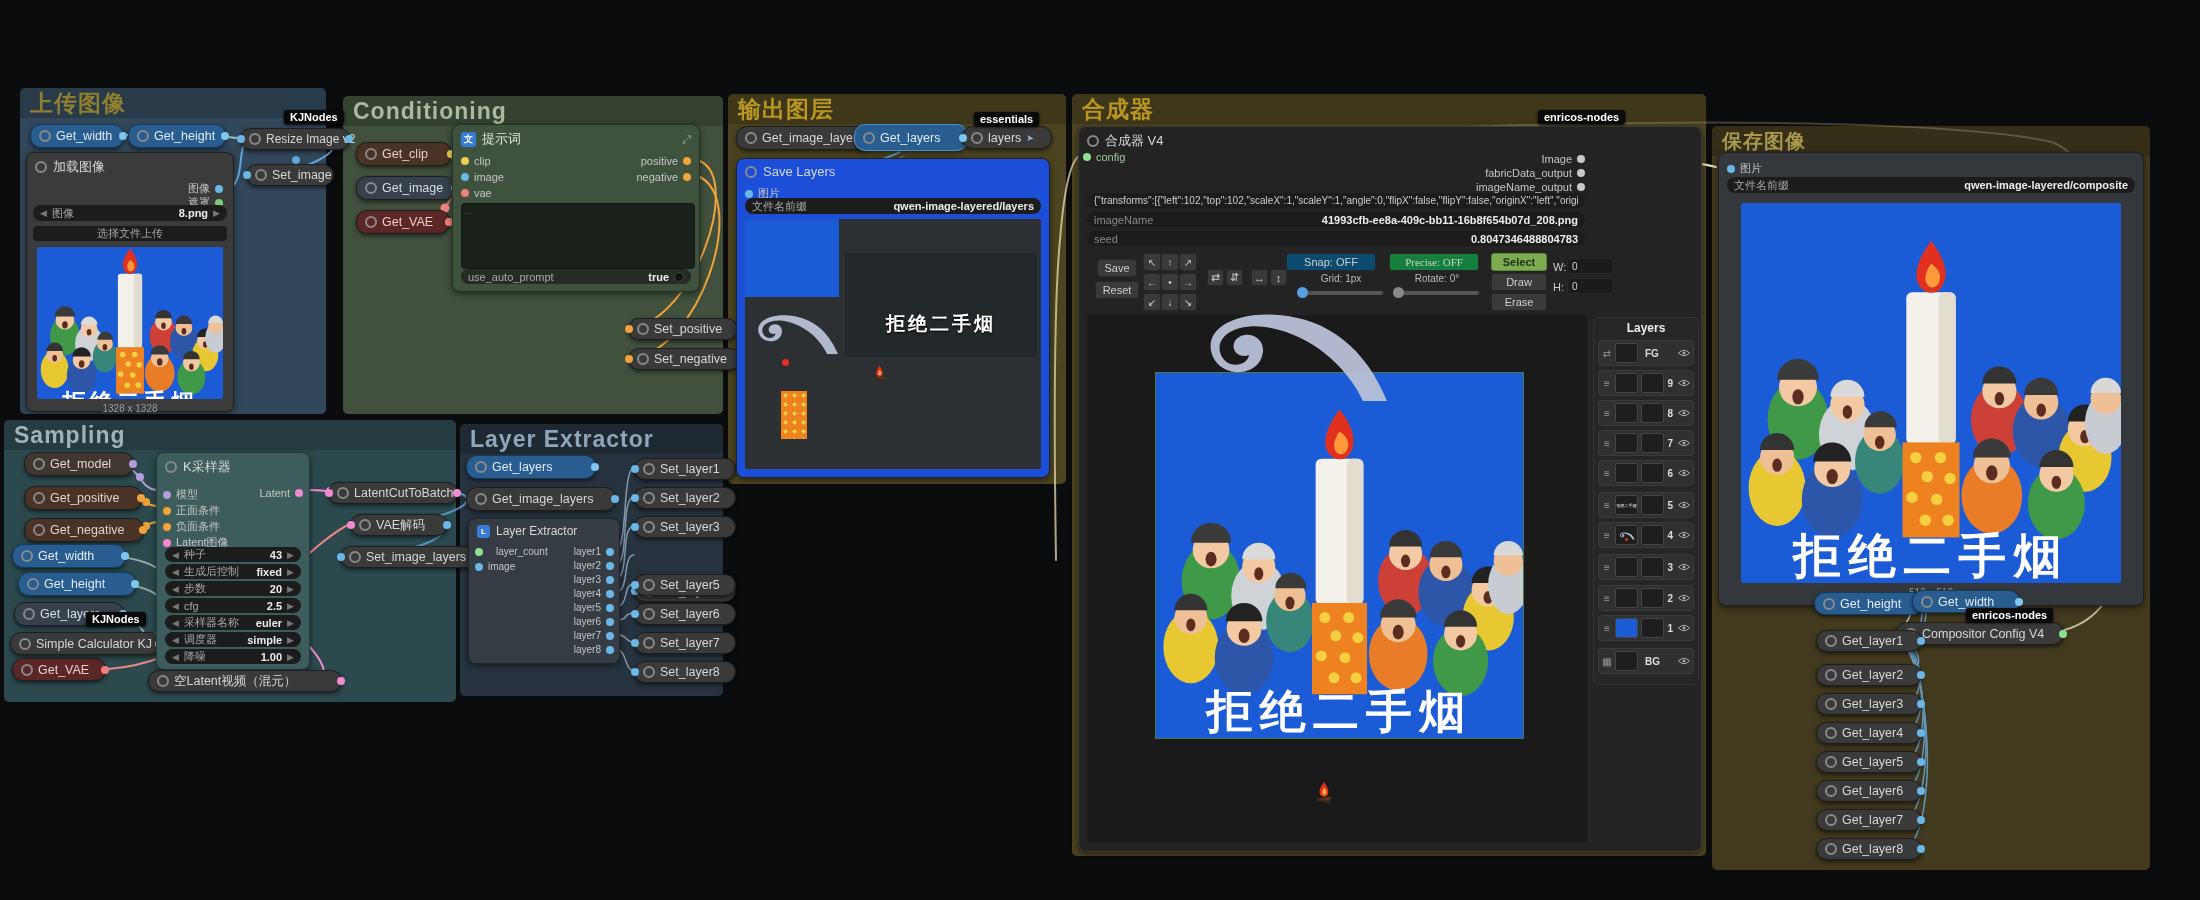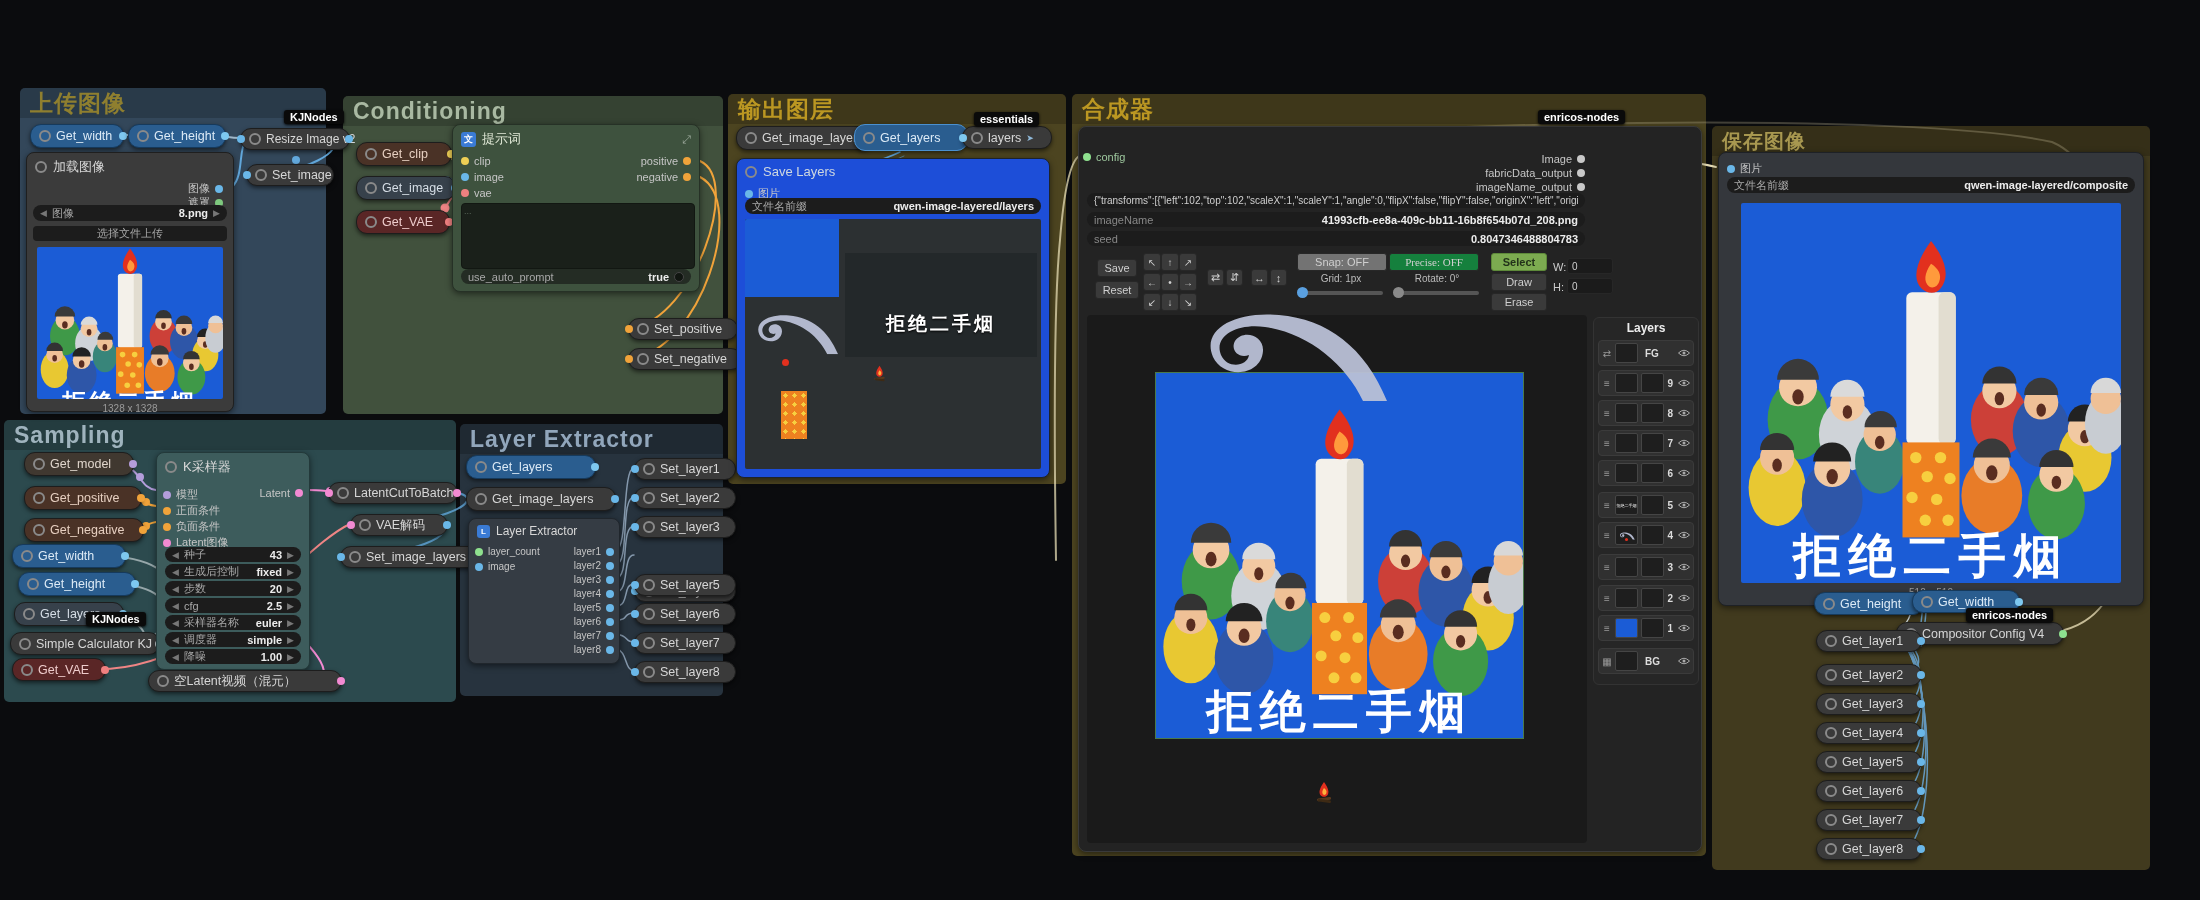--- a/index.html
+++ b/index.html
@@ -488,21 +488,21 @@
     <span>Get_image_layers</span>
   <span class="dot outdot" style="background:#6ab7e8"></span>
 </div>
 <div class="node" style="left:468px;top:518px;width:150px;height:144px;background:#353c44;border-color:#20262c;">
   <div class="ntitle" style="font-size:12px;">
     <span style="width:13px;height:13px;border-radius:3px;background:#3a7bd5;display:flex;align-items:center;justify-content:center;color:#fff;font-size:8px;font-weight:bold;">L</span>
     <span>Layer Extractor</span>
   </div>
   <div class="iorow" style="left:6px;top:27px;">
       <span class="dot" style="background:#8ee08e"></span>
-      <span style="font-size:10px;">layer_count</span>
+      <span style="font-size:10px;margin-left:8px;">layer_count</span>
     </div>
   <div class="iorow" style="left:6px;top:42px;">
       <span class="dot" style="background:#6ab7e8"></span>
       <span style="font-size:10px;">image</span>
     </div>
   <div class="iorow" style="right:5px;top:27px;">
       <span style="font-size:10px;">layer1</span>
       <span class="dot" style="background:#6ab7e8"></span>
     </div>
   <div class="iorow" style="right:5px;top:41px;padding-left:9px;">
@@ -619,20 +619,24 @@
       <div style="position:absolute;left:0;top:58px;width:100%;text-align:center;color:#fff;font-weight:bold;font-size:19px;letter-spacing:3px;text-shadow:0 1px 2px #000;">拒绝二手烟</div>
     </div>
     <svg style="position:absolute;left:128px;top:146px;" width="13" height="17" viewBox="0 0 20 26">
         <use href="#sflame"></use>
       </svg>
   </div>
 </div>
 
 <div class="badge" style="left:1538px;top:110px;">enricos-nodes</div>
 <div class="node" style="left:1078px;top:126px;width:622px;height:724px;background:#232323;border-color:#3a3a3a;">
+  <div class="ntitle">
+      <span class="ring"></span>
+      <span>合成器 V4</span>
+    </div>
   <div class="iorow" style="left:4px;top:24px;">
       <span class="dot" style="background:#8ee08e"></span>
       <span style="color:#9ec89e;">config</span>
     </div>
   <div class="iorow" style="left:300px;top:26px;width:206px;justify-content:flex-end;">
       <span>Image</span>
       <span class="dot" style="background:#c8c8c8"></span>
     </div>
   <div class="iorow" style="left:300px;top:40px;width:206px;justify-content:flex-end;">
       <span>fabricData_output</span>
@@ -664,21 +668,21 @@
     <div class="padcell">•</div>
     <div class="padcell">→</div>
     <div class="padcell">↙</div>
     <div class="padcell">↓</div>
     <div class="padcell">↘</div>
   </div>
   <div class="btn" style="left:128px;top:142px;width:15px;height:15px;">⇄</div>
   <div class="btn" style="left:147px;top:142px;width:15px;height:15px;">⇵</div>
   <div class="btn" style="left:172px;top:142px;width:15px;height:15px;">↔</div>
   <div class="btn" style="left:191px;top:142px;width:15px;height:15px;">↕</div>
-  <div class="btn" style="left:218px;top:126px;width:88px;height:16px;background:#737373;">Snap: OFF</div>
+  <div class="btn" style="left:207px;top:126px;width:88px;height:16px;background:#0c4a6e;">Snap: OFF</div>
   <div class="caption" style="left:218px;top:146px;width:88px;text-align:center;color:#bbb;">Grid: 1px</div>
   <div class="slider" style="left:220px;top:164px;width:84px;">
       <span class="knob" style="left:-2px;background:#5aa0e0;"></span>
     </div>
   <div class="btn" style="left:310px;top:126px;width:88px;height:16px;background:#15803d;font-family:Liberation Serif, serif;">Precise: OFF</div>
   <div class="caption" style="left:314px;top:146px;width:88px;text-align:center;color:#bbb;">Rotate: 0°</div>
   <div class="slider" style="left:316px;top:164px;width:84px;">
       <span class="knob" style="left:-2px;background:#8a8a8a;"></span>
     </div>
   <div class="btn" style="left:412px;top:126px;width:54px;height:16px;background:#7cab50;color:#22321a;font-weight:bold;border-color:#5e8a3a;">Select</div>

